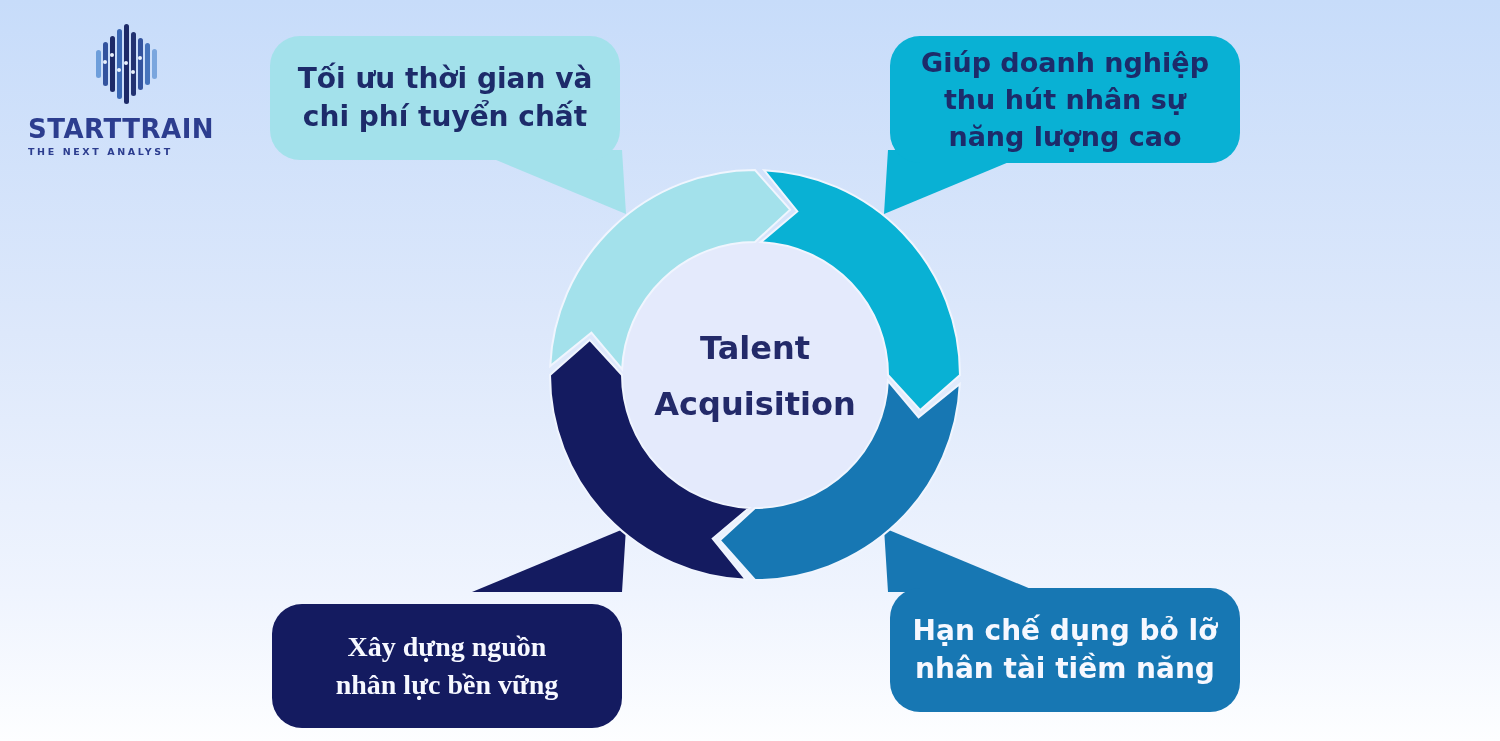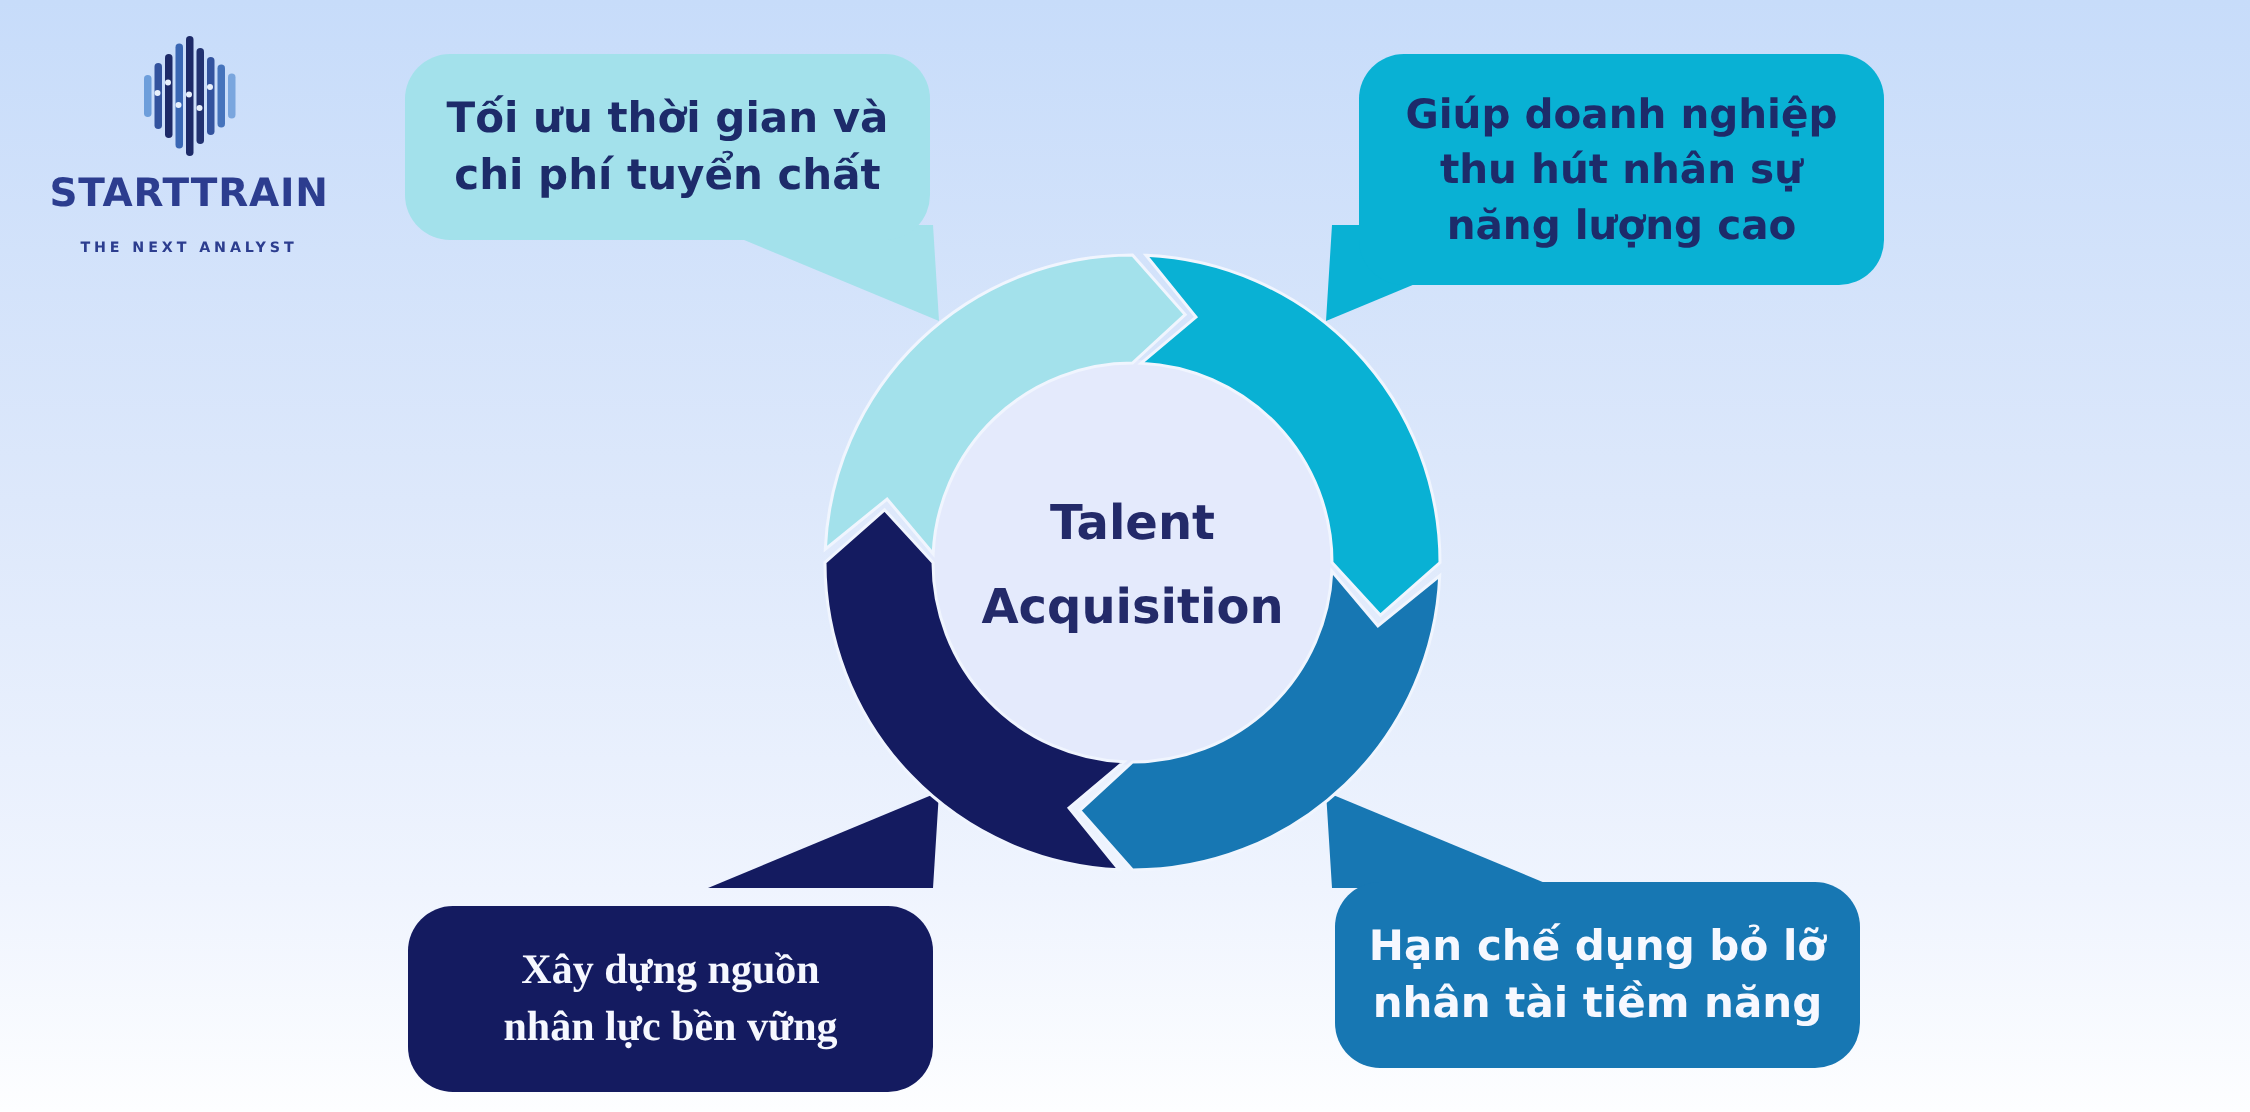--- a/index.html
+++ b/index.html
@@ -9,48 +9,48 @@
           background:linear-gradient(180deg,#c7dcfa 0%,#dde8fb 45%,#eff4fe 80%,#fdfeff 100%);}
   svg.diagram{position:absolute;left:0;top:0;width:1500px;height:741px;}
 
   
   .callout{position:absolute;width:350px;border-radius:30px;
            display:flex;flex-direction:column;justify-content:center;align-items:center;
            text-align:center;font-weight:bold;}
   .callout .line{white-space:nowrap;}
   .callout.tl{left:270px;top:36px;height:124px;background:#a3e1eb;color:#1d2b6a;
               font-size:28px;line-height:38px;}
-  .callout.tr{left:890px;top:36px;height:154px;background:#09b1d4;color:#1d2b6a;
-              font-size:27px;line-height:37px;margin-left:16px;}
+  .callout.tr{left:890px;top:36px;height:127px;background:#09b1d4;color:#1d2b6a;
+              font-size:27px;line-height:37px;}
   .callout.bl{left:272px;top:604px;height:124px;background:#141b60;color:#f6f8ff;
               font-size:28px;line-height:38px;font-family:Liberation Serif, serif;}
   .callout.br{left:890px;top:588px;height:124px;background:#1777b3;color:#f6f8ff;
               font-size:28px;line-height:38px;}
 
   
   .center-label{position:absolute;left:585px;top:303px;width:340px;height:145px;
                 display:flex;flex-direction:column;justify-content:center;align-items:center;
                 color:#232a69;font-weight:bold;font-size:32px;line-height:56px;text-align:center;}
 
   
-  .logo{position:absolute;left:28px;top:22px;width:196px;text-align:center;color:#2c3d8f;}
+  .logo{position:absolute;left:28px;top:22px;width:196px;color:#2c3d8f;}
   .logo-bars{height:84px;display:flex;justify-content:center;align-items:center;gap:2px;}
   .logo-bars .bar{width:5px;border-radius:3px;position:relative;}
   .bar .dot{position:absolute;left:0.5px;width:4px;height:4px;border-radius:50%;background:#e8f0fb;}
   .b1{height:28px;background:#6d9edb;}
   .b2{height:44px;background:#33539e;}
   .b3{height:56px;background:#1d2a68;}
   .b4{height:70px;background:#3a67b4;}
   .b5{height:80px;background:#1d2a68;}
   .b6{height:64px;background:#223271;}
   .b7{height:52px;background:#33539e;}
   .b8{height:42px;background:#4674bc;}
   .b9{height:30px;background:#7aa6de;}
   .logo-word{margin-top:8px;font-size:26px;font-weight:bold;letter-spacing:0.5px;white-space:nowrap;}
-  .logo-tagline{margin-top:16px;font-size:9.5px;font-weight:bold;letter-spacing:2.6px;white-space:nowrap;}
+  .logo-tagline{margin-top:2px;font-size:9.5px;font-weight:bold;letter-spacing:2.6px;white-space:nowrap;}
 </style>
 </head>
 <body>
 
 <div class="canvas">
 
   <svg class="diagram" viewBox="0 0 1500 741">
 
     <polygon points="472,150 622,150 626,214" fill="#a3e1eb"></polygon>
     <polygon points="888,150 1038,150 884,214" fill="#09b1d4"></polygon>

